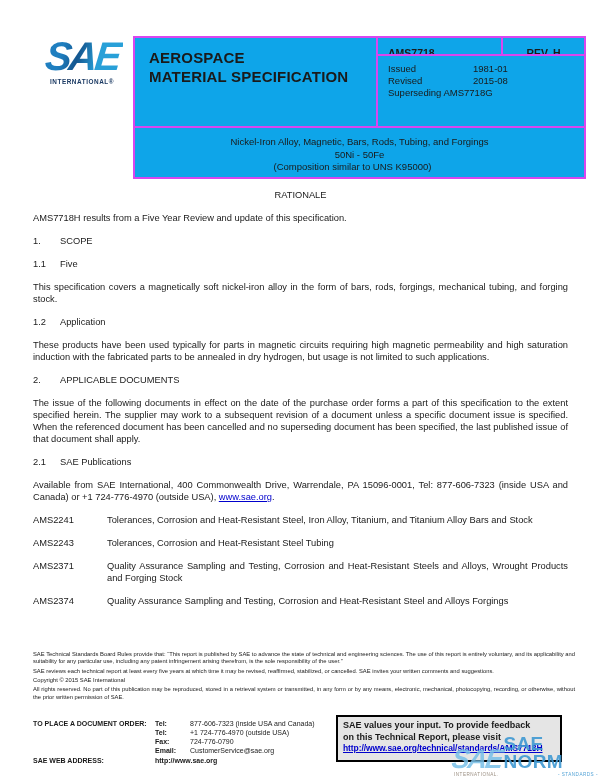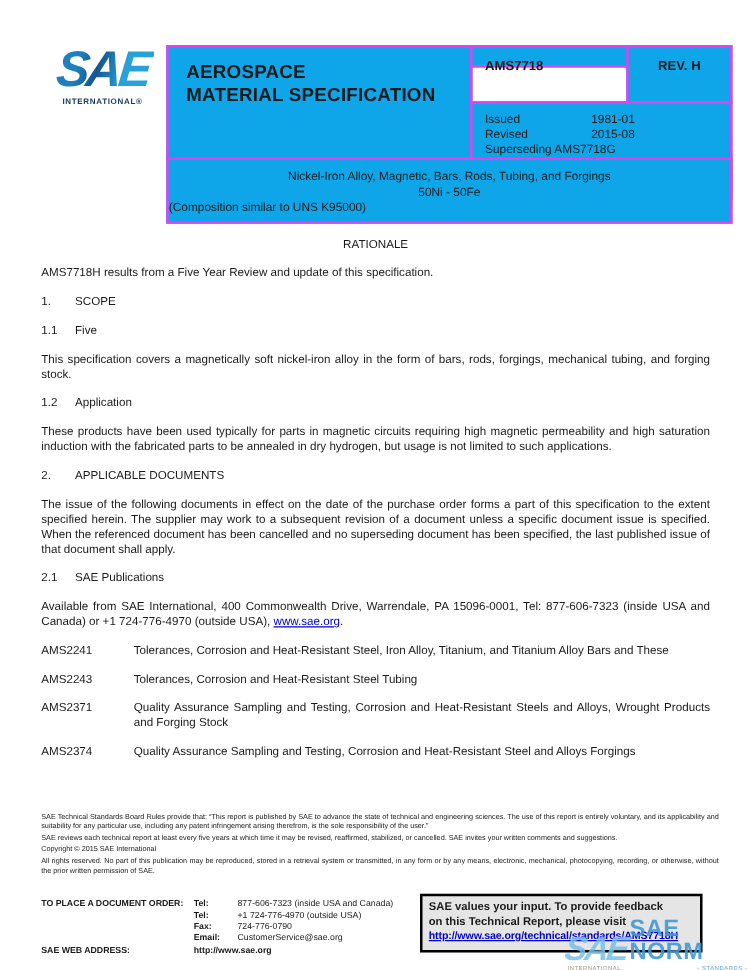--- a/index.html
+++ b/index.html
@@ -15,27 +15,27 @@
     line-height:40px; transform:skewX(-6deg);
     color:#1878be;
     background:linear-gradient(100deg,#1f7fc0 25%,#14568f 45%,#28a0d8 70%);
     -webkit-background-clip:text; background-clip:text; -webkit-text-fill-color:transparent;
   }
   .logo-sub { margin-top:2px; font-size:6.4px; font-weight:bold; letter-spacing:0.55px; color:#1b3a63; }
   
   .hbox { position:absolute; border:2px solid #d946ef; box-sizing:border-box; background:#0ea5e9; }
   .b-main { left:133px; top:36px; width:245px; height:92px; padding:10px 0 0 14px; }
   .b-main .t { font-size:15px; font-weight:bold; line-height:19px; letter-spacing:0.2px; }
-  .b-num  { left:376px; top:36px; width:127px; height:18px; padding:9px 0 0 10px; font-size:10.5px; font-weight:bold; }
+  .b-num  { left:376px; top:36px; width:127px; height:33px; padding:9px 0 0 10px; font-size:10.5px; font-weight:bold; }
   .b-rev  { left:501px; top:36px; width:85px;  height:47px; padding:9px 0 0 0; font-size:10.5px; font-weight:bold; text-align:center; }
-  .b-dates{ left:376px; top:81px; width:210px; height:79px; padding:7px 0 0 10px; font-size:9.5px; }
+  .b-dates{ left:376px; top:54px; width:210px; height:79px; padding:7px 0 0 10px; font-size:9.5px; }
   .date-row { display:grid; grid-template-columns:85px auto; line-height:12px; }
   .superseding { line-height:12px; }
   .b-title{ left:133px; top:126px; width:453px; height:53px; padding-top:8px; font-size:9.5px; text-align:center; line-height:12.5px; }
-  .b-title .r { text-align:left; padding-right:14px; }
+  .b-title .r { text-align:center; padding-right:14px; }
   
   .doc-body { position:absolute; left:33px; top:189px; width:535px; font-size:9.3px; line-height:12px; }
   .doc-body p { margin:0 0 11px 0; text-align:justify; }
   .doc-body .center { text-align:center; }
   .hd { display:flex; margin:0 0 11px 0; }
   .hnum { display:inline-block; width:27px; flex:0 0 27px; }
   .ref { display:flex; margin:0 0 11px 0; }
   .ref-code { flex:0 0 74px; }
   .ref-title { flex:1; text-align:justify; }
   .link { color:#0000cc; text-decoration:underline; cursor:pointer; }
@@ -127,21 +127,21 @@
     <p>The issue of the following documents in effect on the date of the purchase order forms a part of this specification to the extent specified herein. The supplier may work to a subsequent revision of a document unless a specific document issue is specified. When the referenced document has been cancelled and no superseding document has been specified, the last published issue of that document shall apply.</p>
 
     <div class="hd">
       <span class="hnum">2.1</span>
       <span>SAE Publications</span>
     </div>
     <p><span>Available from SAE International, 400 Commonwealth Drive, Warrendale, PA 15096-0001, Tel: 877-606-7323 (inside USA and Canada) or +1 724-776-4970 (outside USA), </span><span class="link">www.sae.org</span><span>.</span></p>
 
     <div class="ref">
       <span class="ref-code">AMS2241</span>
-      <span class="ref-title">Tolerances, Corrosion and Heat-Resistant Steel, Iron Alloy, Titanium, and Titanium Alloy Bars and These</span>
+      <span class="ref-title">Tolerances, Corrosion and Heat-Resistant Steel, Iron Alloy, Titanium, and Titanium Alloy Bars and Stock</span>
     </div>
     <div class="ref">
       <span class="ref-code">AMS2243</span>
       <span class="ref-title">Tolerances, Corrosion and Heat-Resistant Steel Tubing</span>
     </div>
     <div class="ref">
       <span class="ref-code">AMS2371</span>
       <span class="ref-title">Quality Assurance Sampling and Testing, Corrosion and Heat-Resistant Steels and Alloys, Wrought Products and Forging Stock</span>
     </div>
     <div class="ref">

